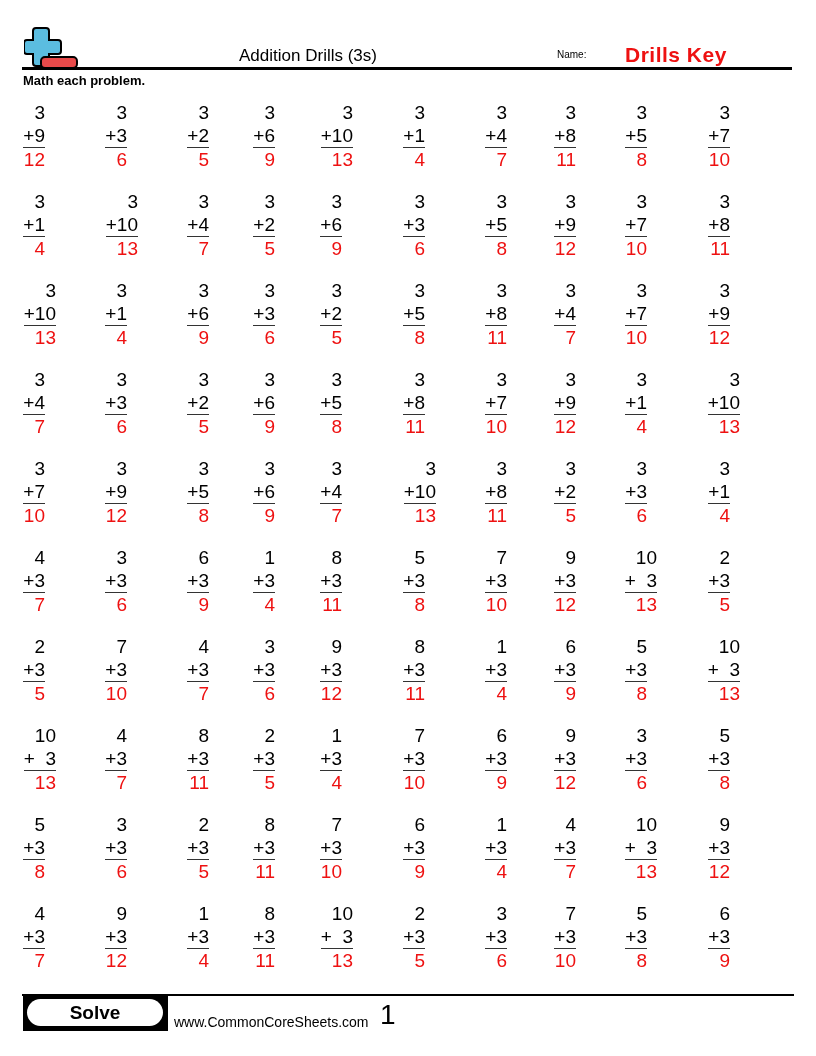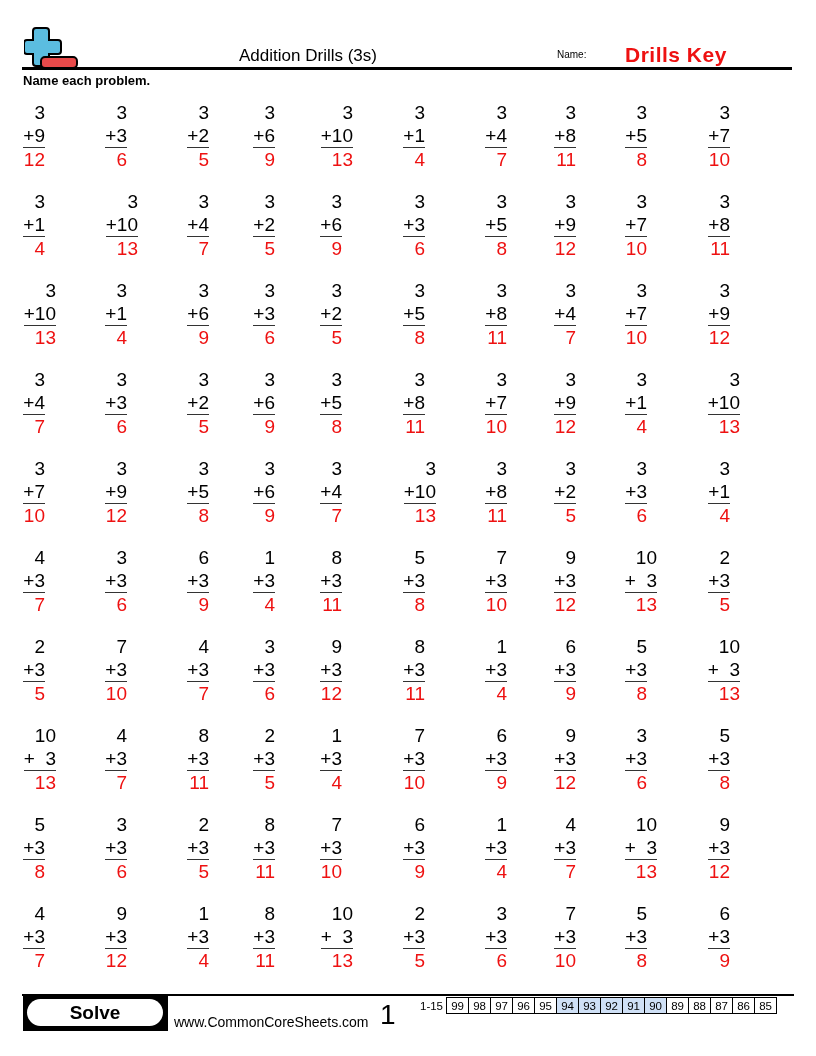--- a/index.html
+++ b/index.html
@@ -30,21 +30,21 @@
 <div class="logo">
   <svg width="56" height="44" viewBox="0 0 56 44">
     <path d="M12 2 h10 a3 3 0 0 1 3 3 v9 h9 a3 3 0 0 1 3 3 v8 a3 3 0 0 1 -3 3 h-9 v9 a3 3 0 0 1 -3 3 h-10 a3 3 0 0 1 -3 -3 v-9 h-6 a3 3 0 0 1 -3 -3 v-8 a3 3 0 0 1 3 -3 h6 v-9 a3 3 0 0 1 3 -3 z" fill="#5bbde0" stroke="#000" stroke-width="2"></path>
     <rect x="17" y="31" width="36" height="11" rx="4" fill="#e84a4a" stroke="#000" stroke-width="2"></rect>
   </svg>
 </div>
 <div class="title">Addition Drills (3s)</div>
 <div class="name-label">Name:</div>
 <div class="answer-key">Drills Key</div>
 <div class="header-rule"></div>
-<div class="instructions">Name each problem.</div>
+<div class="instructions">Math each problem.</div>
 
 <div id="problems">
     <div class="prob" style="top: 101px; right: 771px;">
       <div class="top">3</div>
       <div class="add">+9</div>
       <div class="ans">12</div>
     </div>
     <div class="prob" style="top: 101px; right: 689px;">
       <div class="top">3</div>
       <div class="add">+3</div>
@@ -543,32 +543,14 @@
   </div>
 
 <div class="footer-rule"></div>
 <div class="math-box">
   <div class="math-pill">Solve</div>
 </div>
 <div class="site">www.CommonCoreSheets.com</div>
 <div class="page-num">1</div>
 <table class="score-table">
   <tbody id="score-body">
-      <tr>
-        <td class="lbl">1-15</td>
-        <td>99</td>
-        <td>98</td>
-        <td>97</td>
-        <td>96</td>
-        <td>95</td>
-        <td class="hl">94</td>
-        <td class="hl">93</td>
-        <td class="hl">92</td>
-        <td class="hl">91</td>
-        <td class="hl">90</td>
-        <td>89</td>
-        <td>88</td>
-        <td>87</td>
-        <td>86</td>
-        <td>85</td>
-      </tr>
     </tbody>
 </table>
 
 </body></html>

